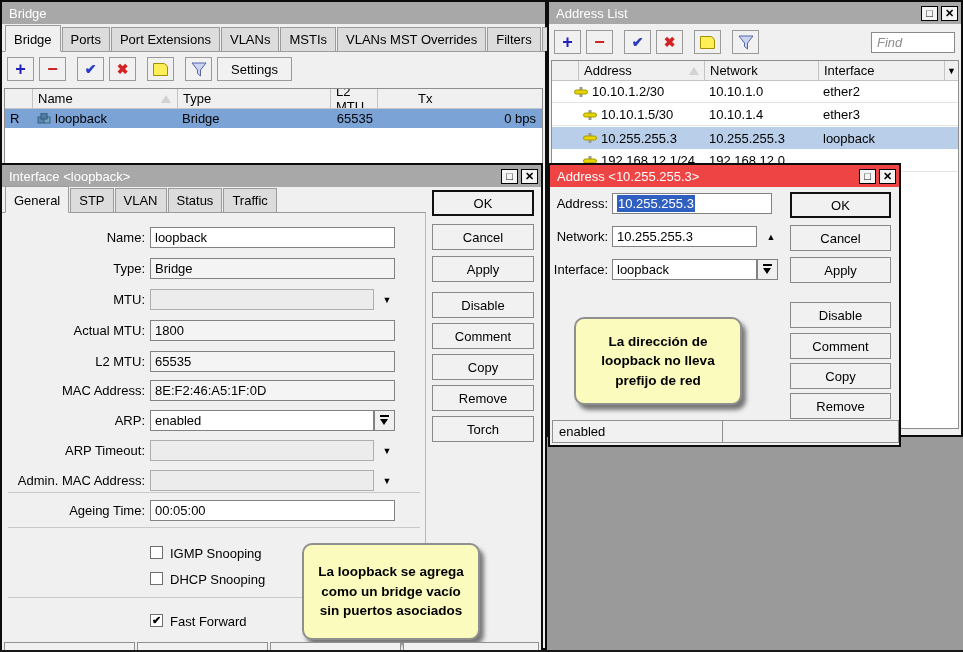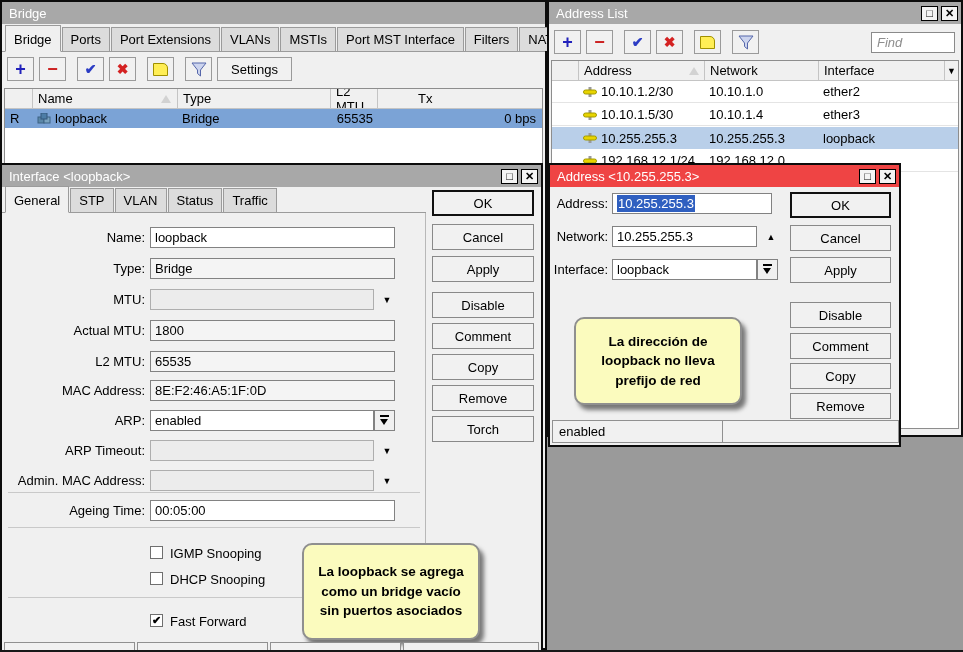--- a/index.html
+++ b/index.html
@@ -100,21 +100,21 @@
   <div class="win" style="left:0;top:0;width:547px;height:650px;">
     <div class="titlebar">
       <span>Bridge</span>
     </div>
     <div class="tabstrip" style="top:22px;right:0;height:28px;">
       <div class="tab active">Bridge</div>
       <div class="tab">Ports</div>
       <div class="tab">Port Extensions</div>
       <div class="tab">VLANs</div>
       <div class="tab">MSTIs</div>
-      <div class="tab">Port MST Interface</div>
+      <div class="tab">VLANs MST Overrides</div>
       <div class="tab">Filters</div>
       <div class="tab">NAT</div>
     </div>
     <div class="toolbar" style="left:5px;top:55px;">
       <div class="icon-btn">
           <span class="g-add">+</span>
         </div>
       <div class="icon-btn">
           <span class="g-min">−</span>
         </div>
@@ -209,21 +209,21 @@
         <span>Network</span>
       </div>
       <div class="hcell" style="left:266px;width:126px;">
         <span>Interface</span>
       </div>
       <div class="hcell" style="left:392px;right:0;justify-content:center;padding-left:0;">
         <span style="font-size:9px;">▼</span>
       </div>
 
       <div class="lrow" style="top:20px;height:22px;border-bottom:1px solid #e4e4e4;">
-        <div class="cell" style="left:26px;width:126px;">
+        <div class="cell" style="left:17px;width:126px;">
           <svg width="14" height="10" style="margin-right:4px;">
             <rect x="5.5" y="0" width="3" height="10" fill="#9a9a9a"></rect>
             <rect x="0.5" y="3" width="13" height="4" rx="2" fill="#e8d400" stroke="#a39a00" stroke-width="1"></rect>
           </svg>
           <span>10.10.1.2/30</span>
         </div>
         <div class="cell" style="left:152px;width:114px;">10.10.1.0</div>
         <div class="cell" style="left:266px;width:126px;">ether2</div>
       </div>
       <div class="lrow" style="top:43px;height:22px;border-bottom:1px solid #e4e4e4;">

